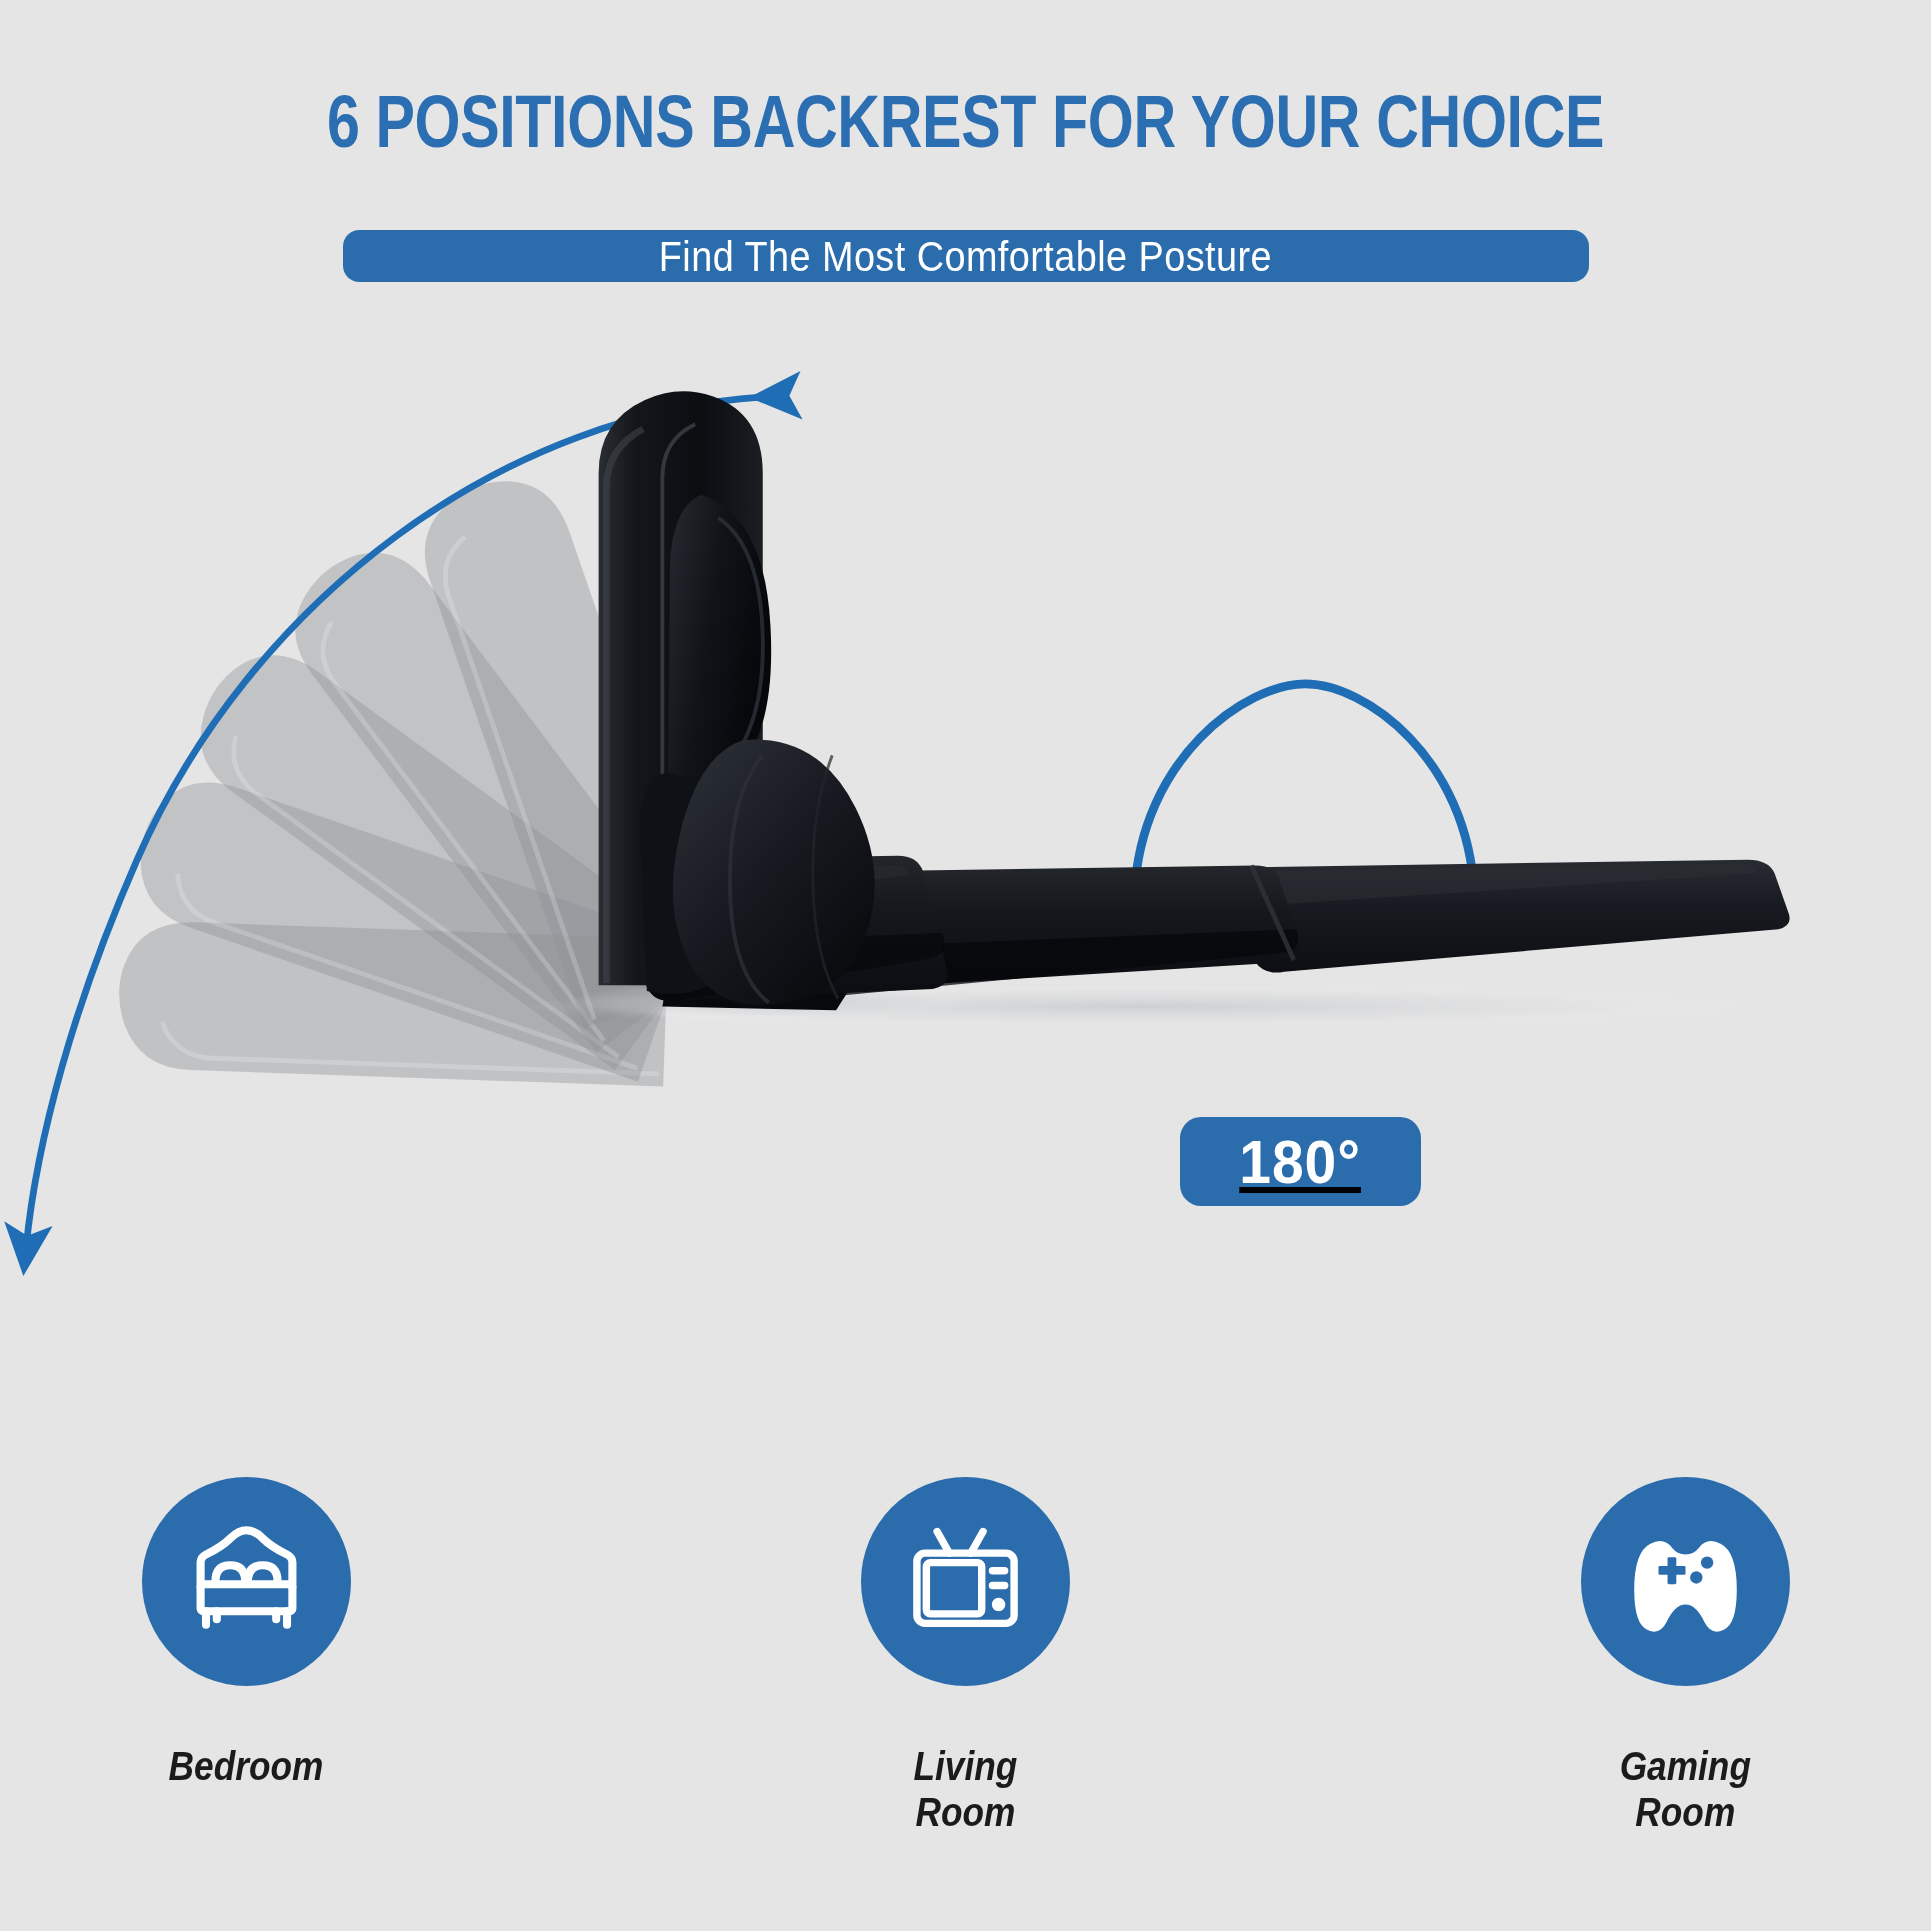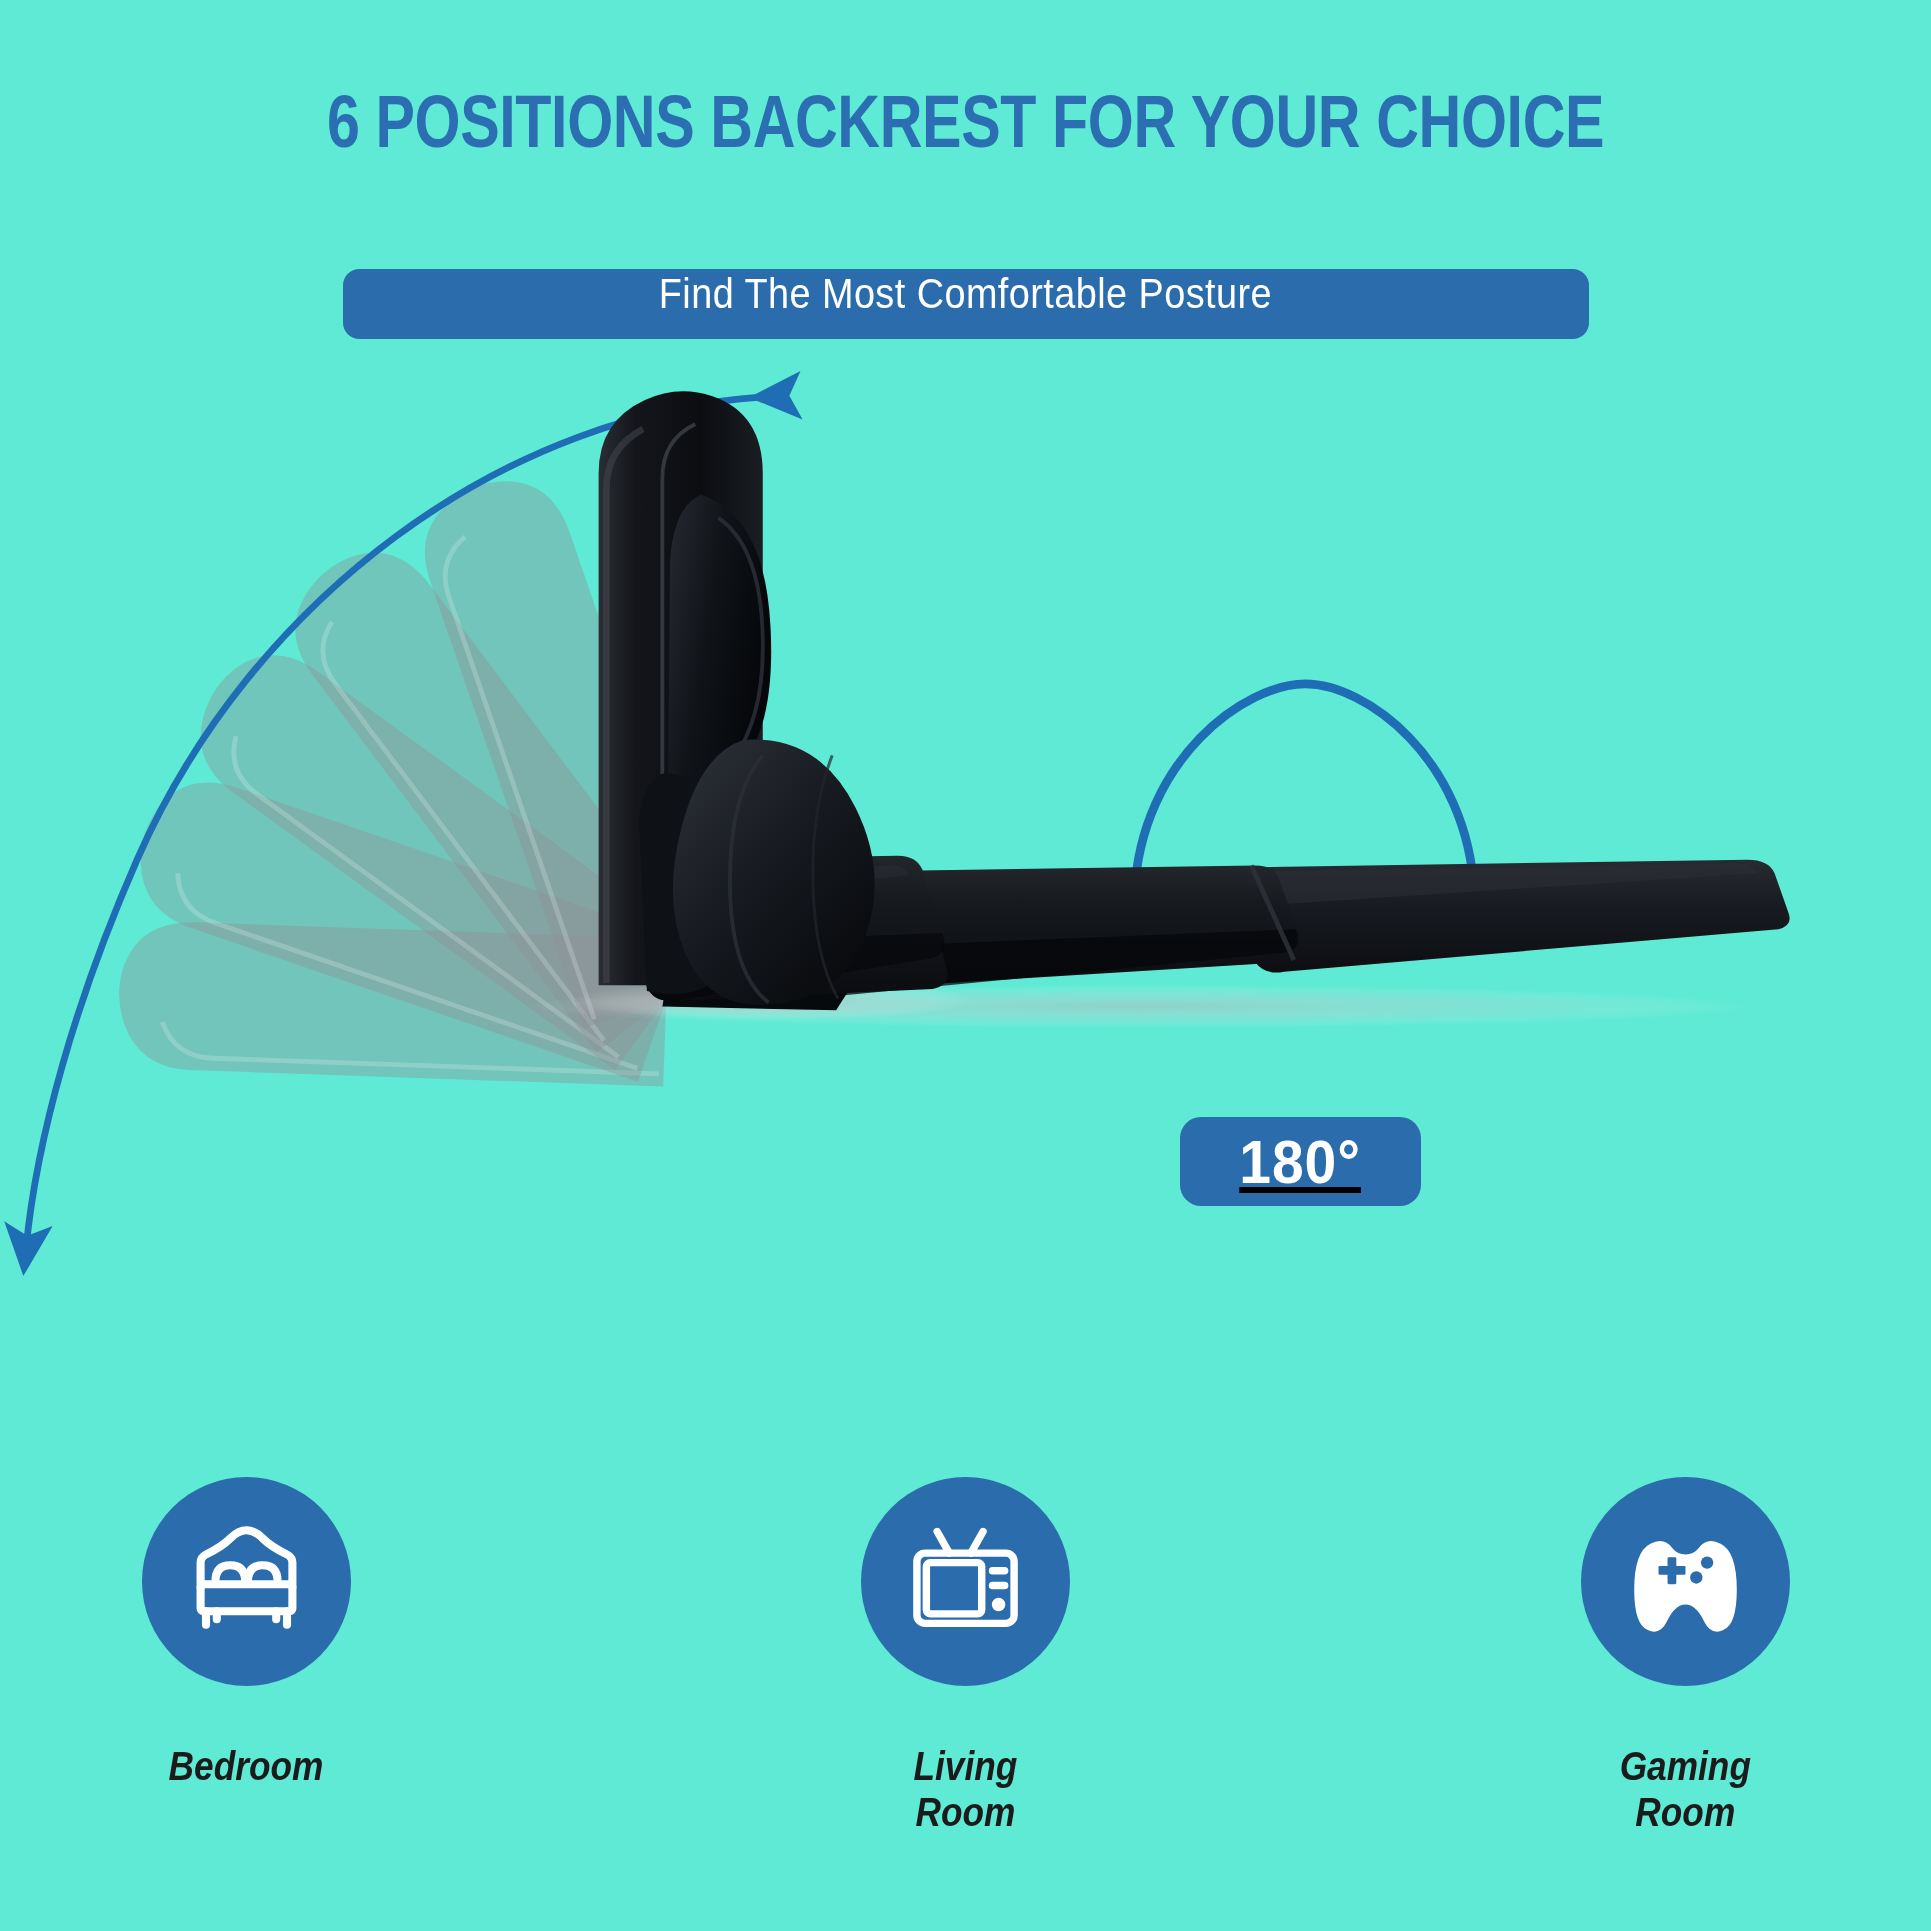--- a/index.html
+++ b/index.html
@@ -3,21 +3,21 @@
 <meta charset="utf-8">
 <style>
   html,body{margin:0;padding:0;}
   body{
     width:1931px;height:1931px;
     background:#ffffff;
     font-family:"Liberation Sans", sans-serif;
     overflow:hidden;
     position:relative;
   }
-  .page{position:absolute;inset:0;background:#5eead4;}
+  .page{position:absolute;inset:0;background:#e5e5e5;}
 
   
   .headline{
     position:absolute;left:0;top:85px;width:1931px;
     text-align:center;
     font-family:"Liberation Sans Narrow","Liberation Sans",sans-serif;
     font-weight:bold;
     font-size:74px;
     letter-spacing:-0.5px;
     color:#2B6FB2;
@@ -26,22 +26,22 @@
     white-space:nowrap;
     line-height:1;
   }
   .subtitle-wrap{
     position:absolute;left:0;top:230px;width:1931px;
     display:flex;justify-content:center;
   }
   .subtitle-banner{
     background:#2B6CAD;
     border-radius:16.4px;
-    width:1246px;height:70px;
-    display:flex;justify-content:center;margin-top:39px;
+    width:1246px;height:52px;
+    display:flex;align-items:center;justify-content:center;
   }
   .subtitle-text{
     color:#ffffff;
     font-family:"Liberation Sans Narrow","Liberation Sans",sans-serif;
     font-size:43px;
     font-weight:normal;
     letter-spacing:0.5px;
     transform:scaleX(0.88);
     white-space:nowrap;
   }

